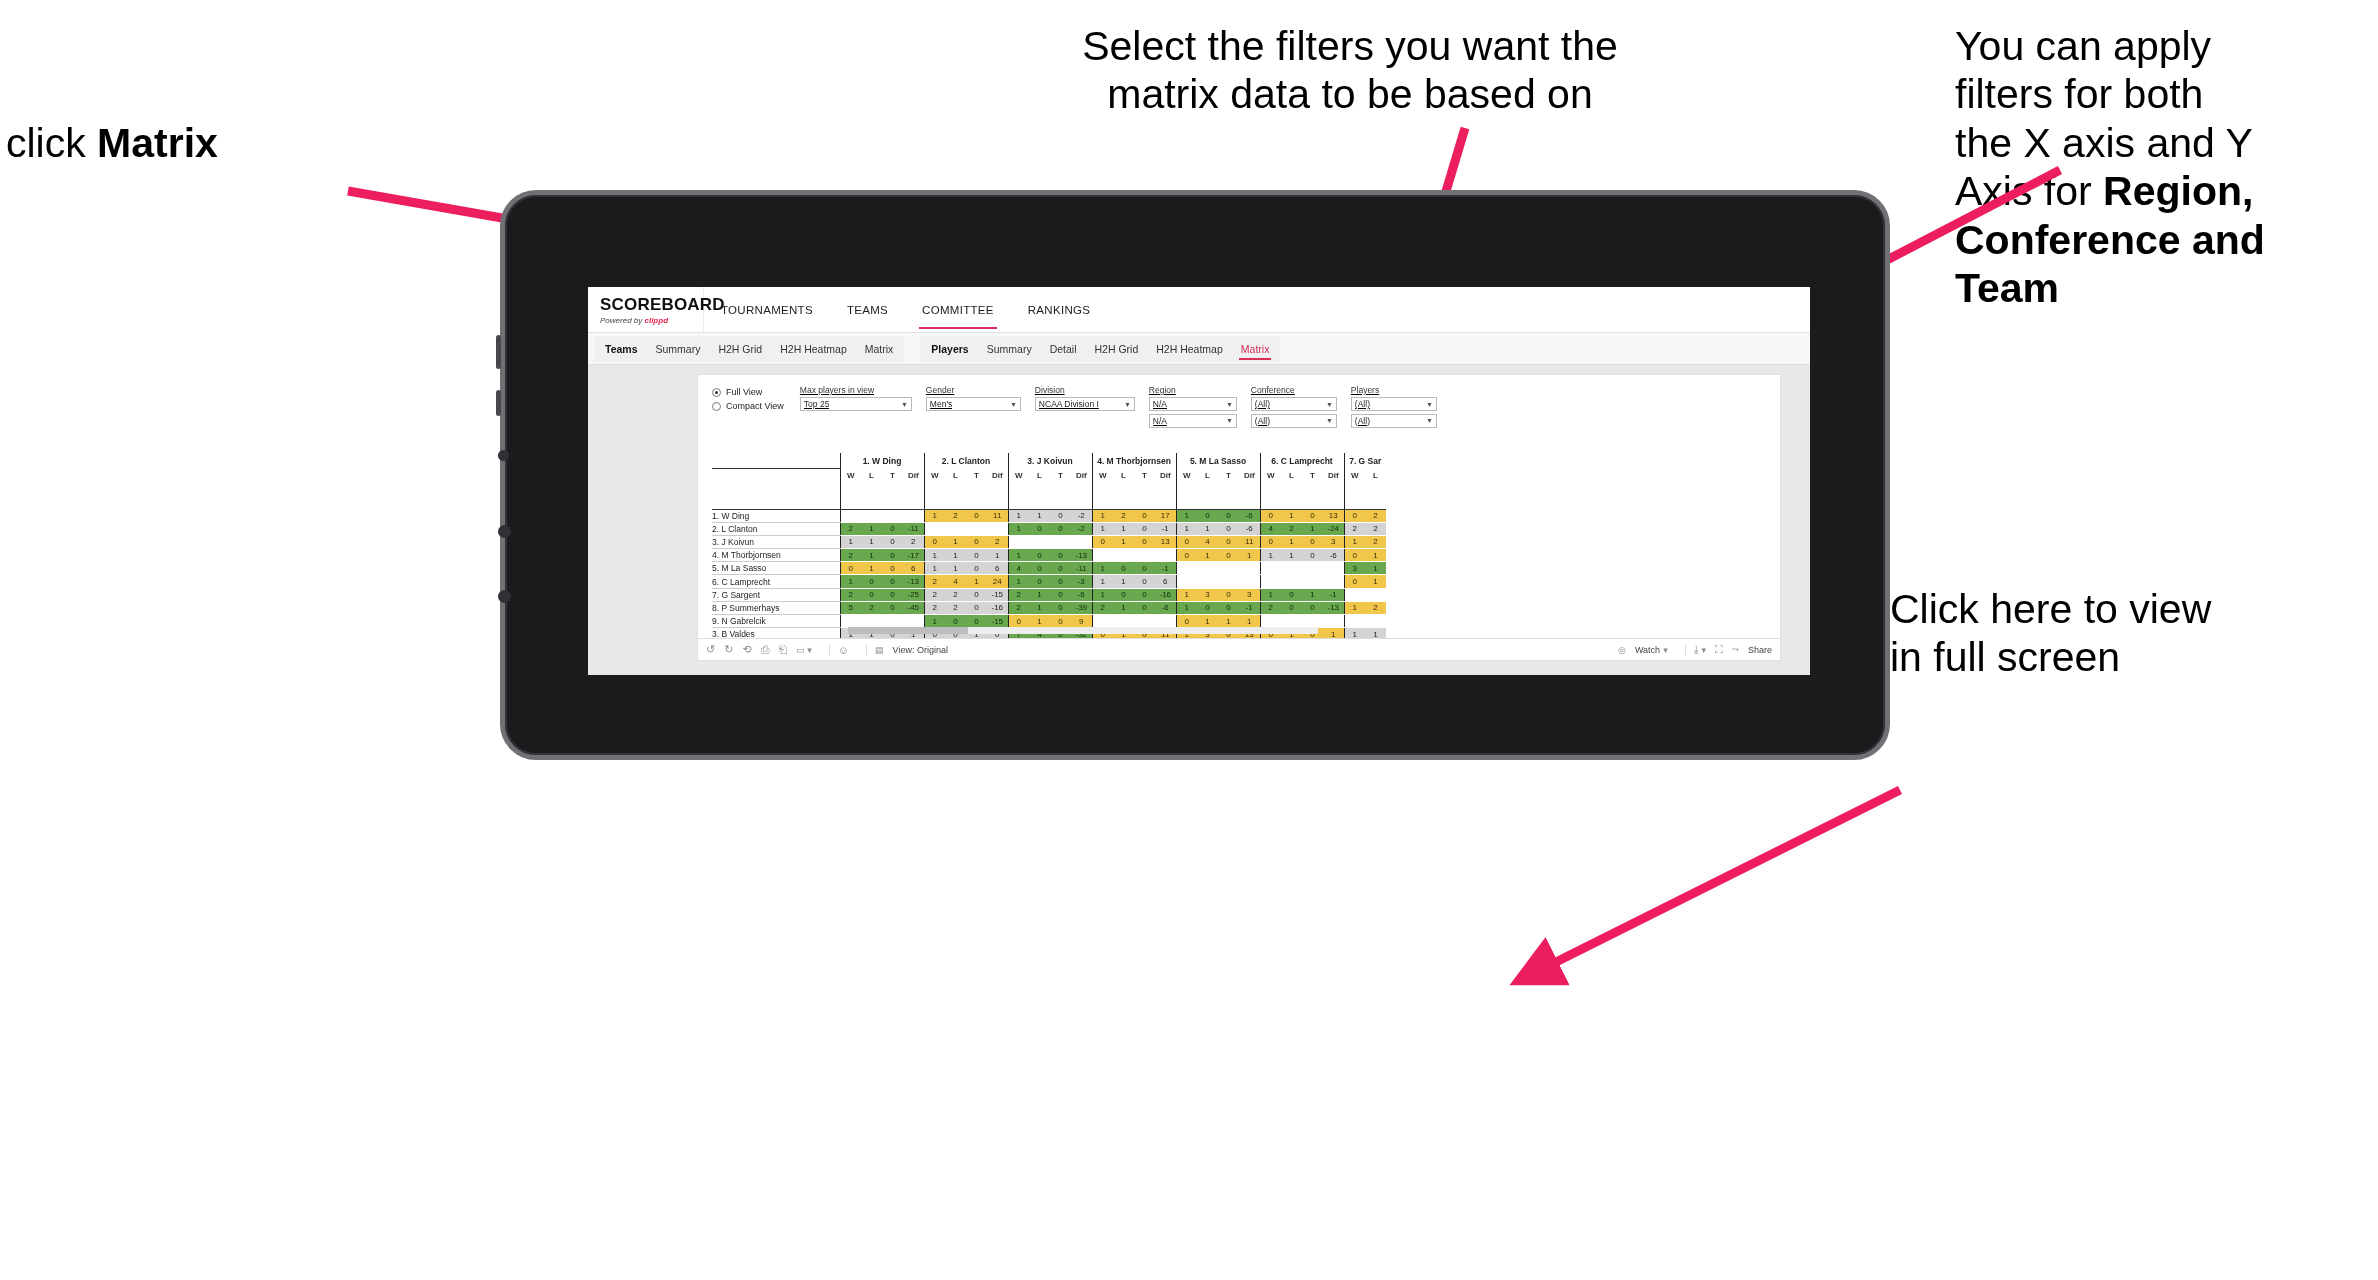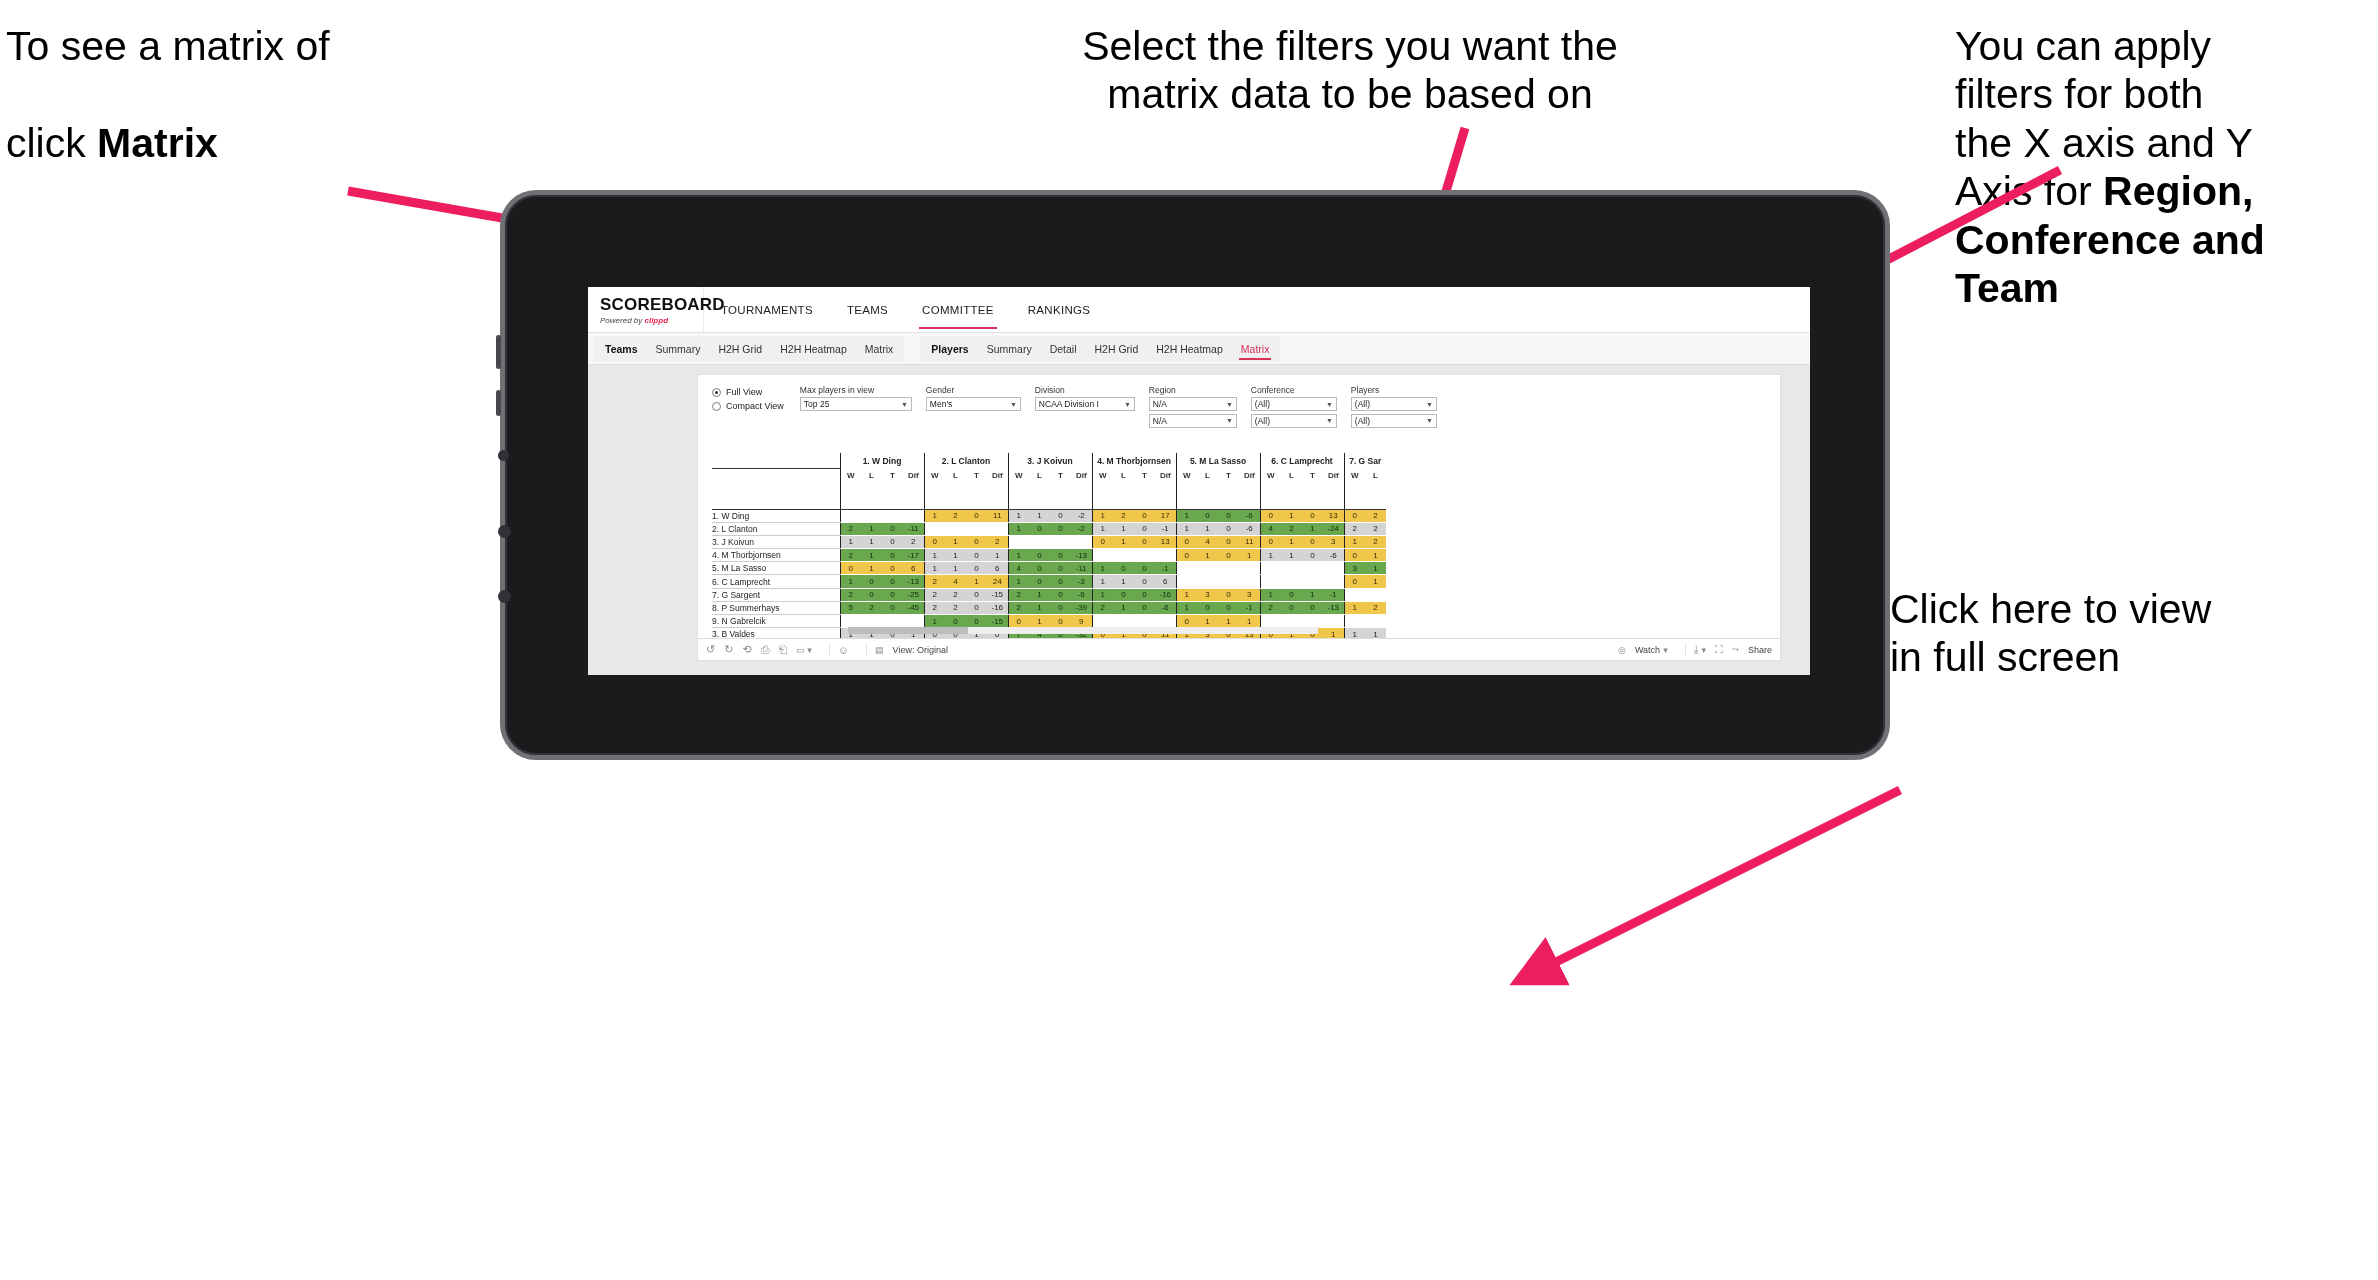--- a/index.html
+++ b/index.html
@@ -77,21 +77,21 @@
     content:""; position:absolute; left:7px; right:7px; bottom:2px; height:2px; background:#d8305a;
   }
 
   
   .vizwrap { background:#e8e8e8; height:310px; padding:10px 30px 0 110px; position:relative; }
   .vizcard { background:#fff; height:285px; position:relative; overflow:hidden;
              box-shadow:0 0 0 1px #e0e0e0; }
 
   
   .filters { display:flex; padding:10px 12px 4px 14px; align-items:flex-start; }
-  .fgroup { margin-right:14px; }
+  .fgroup { margin-right:14px;text-decoration:underline; }
   .flabel { font-size:8.5px; color:#333; margin-bottom:2px; white-space:nowrap; }
   .fselect {
     height:14px; border:1px solid #b9b9b9; background:#fff; font-size:8.5px;
     color:#222; display:flex; align-items:center; padding:0 3px; position:relative;
     margin-bottom:2.5px;
   }
   .fselect .cap { white-space:nowrap; overflow:hidden; }
   .fselect .arr { position:absolute; right:3px; font-size:7px; color:#555; line-height:1; }
   .w-max { width:112px; } .w-gen { width:95px; } .w-div { width:100px; }
   .w-reg { width:88px; } .w-con { width:86px; } .w-pla { width:86px; }
@@ -134,21 +134,21 @@
   .tb { margin-right:9px; display:flex; align-items:center; color:#8a8a8a; font-size:11px; }
   .tb.small { font-size:9px; }
   .tb-div { width:1px; height:11px; background:#ddd; margin:0 8px; }
   .tb-text { font-size:9px; color:#444; }
   .spring { flex:1; }
   .tb-right { display:flex; align-items:center; }
 </style>
 </head>
 <body>
 
-<div class="anno" id="anno-matrix"><span>To see a matrix of</span><br><br><span>click </span><b>Matrix</b></div>
+<div class="anno" id="anno-matrix"><br><br><span>click </span><b>Matrix</b></div>
 
 <div class="anno" id="anno-filters" style="text-align:center;">Select the filters you want the
 matrix data to be based on</div>
 
 <div class="anno" id="anno-axis"><span>You  can apply
 filters for both
 the X axis and Y
 Axis for </span><b>Region,
 Conference and
 Team</b></div>

